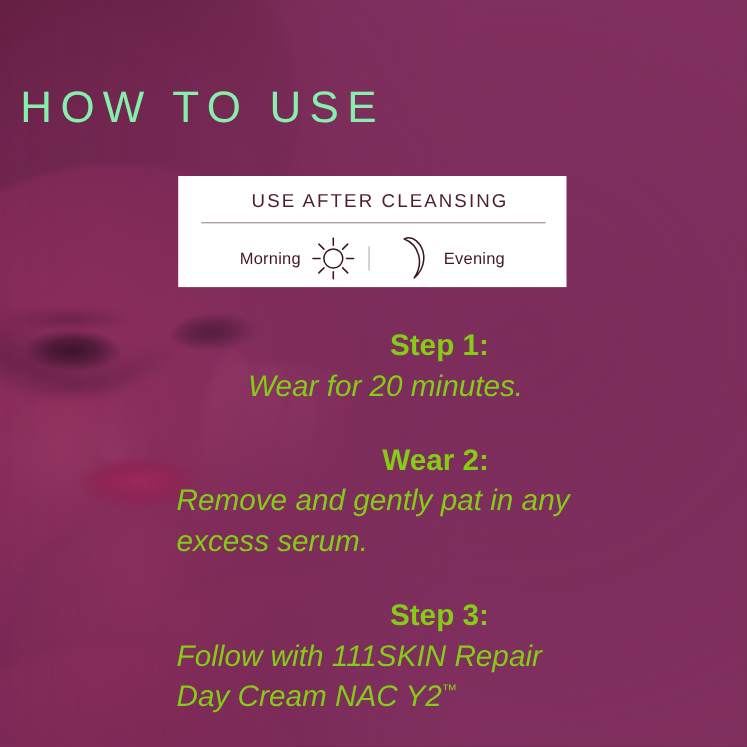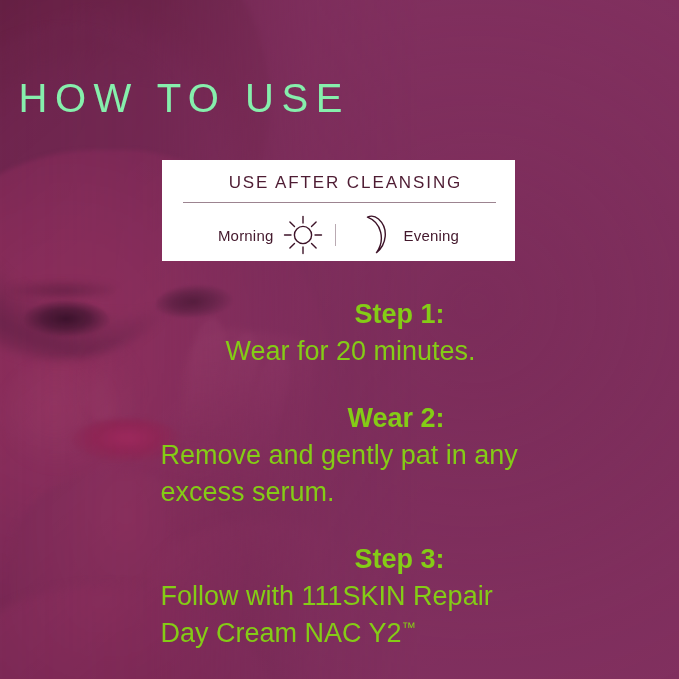--- a/index.html
+++ b/index.html
@@ -288,20 +288,21 @@
     padding-right: 0px;
     flex: 0 0 auto;
     line-height: 37px;
   }
   .step-text {
     font-size: 27px;
     font-weight: 400;
     line-height: 37px;
     margin-left: 22px;
     max-width: 380px;
+    font-style: italic;
   }
   .step-text .tm {
     font-size: 14px;
     vertical-align: super;
     line-height: 1;
   }
   #step3 { margin-bottom: 0; }
 </style>
 </head>
 <body>

